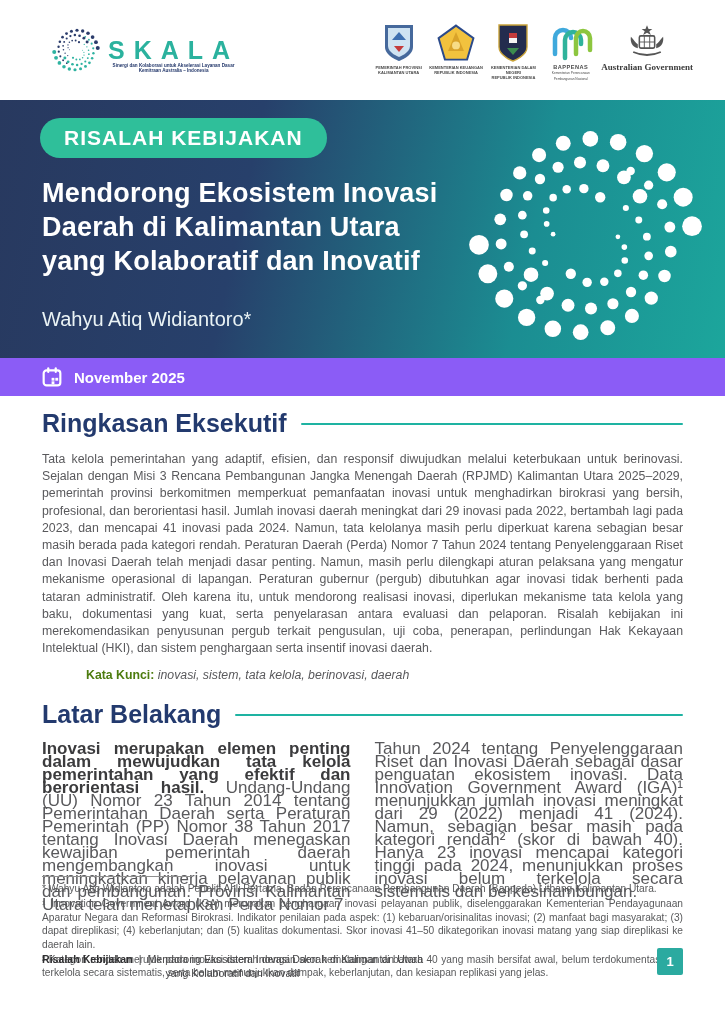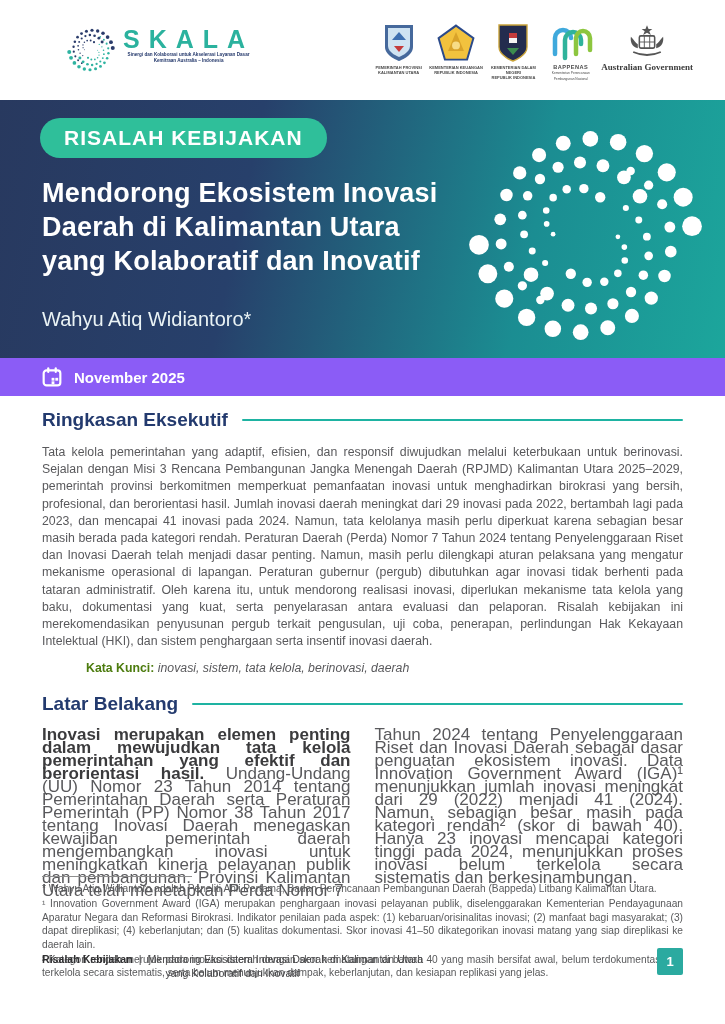--- a/index.html
+++ b/index.html
@@ -3,21 +3,21 @@
 <meta charset="utf-8">
 <style>
   * { margin:0; padding:0; box-sizing:border-box; }
   html,body { background:#e9e9e9; }
   .page {
     position:relative; width:725px; height:1024px; background:#ffffff;
     font-family:"Liberation Sans", sans-serif; overflow:hidden; margin:0 auto;
   }
   
   .header { position:absolute; top:0; left:0; right:0; height:100px; background:#fff; }
-  .skala-logo { position:absolute; left:67px; top:26px; display:flex; align-items:flex-start; gap:8px; }
+  .skala-logo { position:absolute; left:52px; top:26px; display:flex; align-items:flex-end; gap:8px; }
   .skala-text { display:flex; flex-direction:column; align-items:center; }
   .skala-word { color:#2BB29E; font-weight:bold; font-size:25px; letter-spacing:9px; line-height:26px; }
   .skala-tag { color:#24386B; font-size:4.6px; line-height:5.6px; text-align:center; font-weight:bold; }
   .partner-row { position:absolute; left:370px; right:30px; top:24px; display:flex; align-items:flex-start; justify-content:space-between; }
   .plogo { display:flex; flex-direction:column; align-items:center; width:72px; }
   .plogo svg { display:block; }
   .pcap { margin-top:3px; font-size:4px; line-height:5px; color:#4a4a4a; text-align:center; font-weight:bold; }
   .aus-label { margin-top:2px; font-family:"Liberation Serif", serif; font-weight:bold; font-size:9px; color:#3b3b3b; white-space:nowrap; }
   
   .banner {
@@ -36,21 +36,21 @@
   .banner-author { position:absolute; left:42px; top:208px; color:#EAF3F5; font-size:20px; }
   .swirl-big { position:absolute; right:22px; top:18px; }
   
   .dateband {
     position:absolute; top:358px; left:0; right:0; height:38px; background:#8b5cf6;
     display:flex; align-items:center; padding-left:42px; gap:12px;
   }
   .dateband .date-text { color:#fff; font-weight:bold; font-size:15px; }
   
   .content { position:absolute; top:396px; left:42px; right:42px; color:#59595C; }
-  h2.sec { display:flex; align-items:center; gap:14px; color:#233A6E; font-size:19px; font-weight:bold; }
+  h2.sec { display:flex; align-items:center; gap:14px; color:#233A6E; font-size:25px; font-weight:bold; }
   h2.sec .rule { flex:1; height:2px; background:#1EB3A2; border-radius:1px; }
   .sec-ringkasan { margin-top:13px; }
   .body-p { margin-top:13px; font-size:12.3px; line-height:17.2px; text-align:justify; }
   .keywords { margin-top:11px; font-size:12.3px; }
   .keywords .kw-label { font-weight:bold; color:#4d7c0f;padding-left:44px; }
   .keywords .kw-list { font-style:italic; color:#59595C; }
   .sec-latar { margin-top:18px; }
   .cols { margin-top:13px; display:grid; grid-template-columns:1fr 1fr; column-gap:24px; }
   .col p { font-size:17px; line-height:13px; text-align:justify; }
   .lead-bold { font-weight:bold; color:#3B3B3D; }

